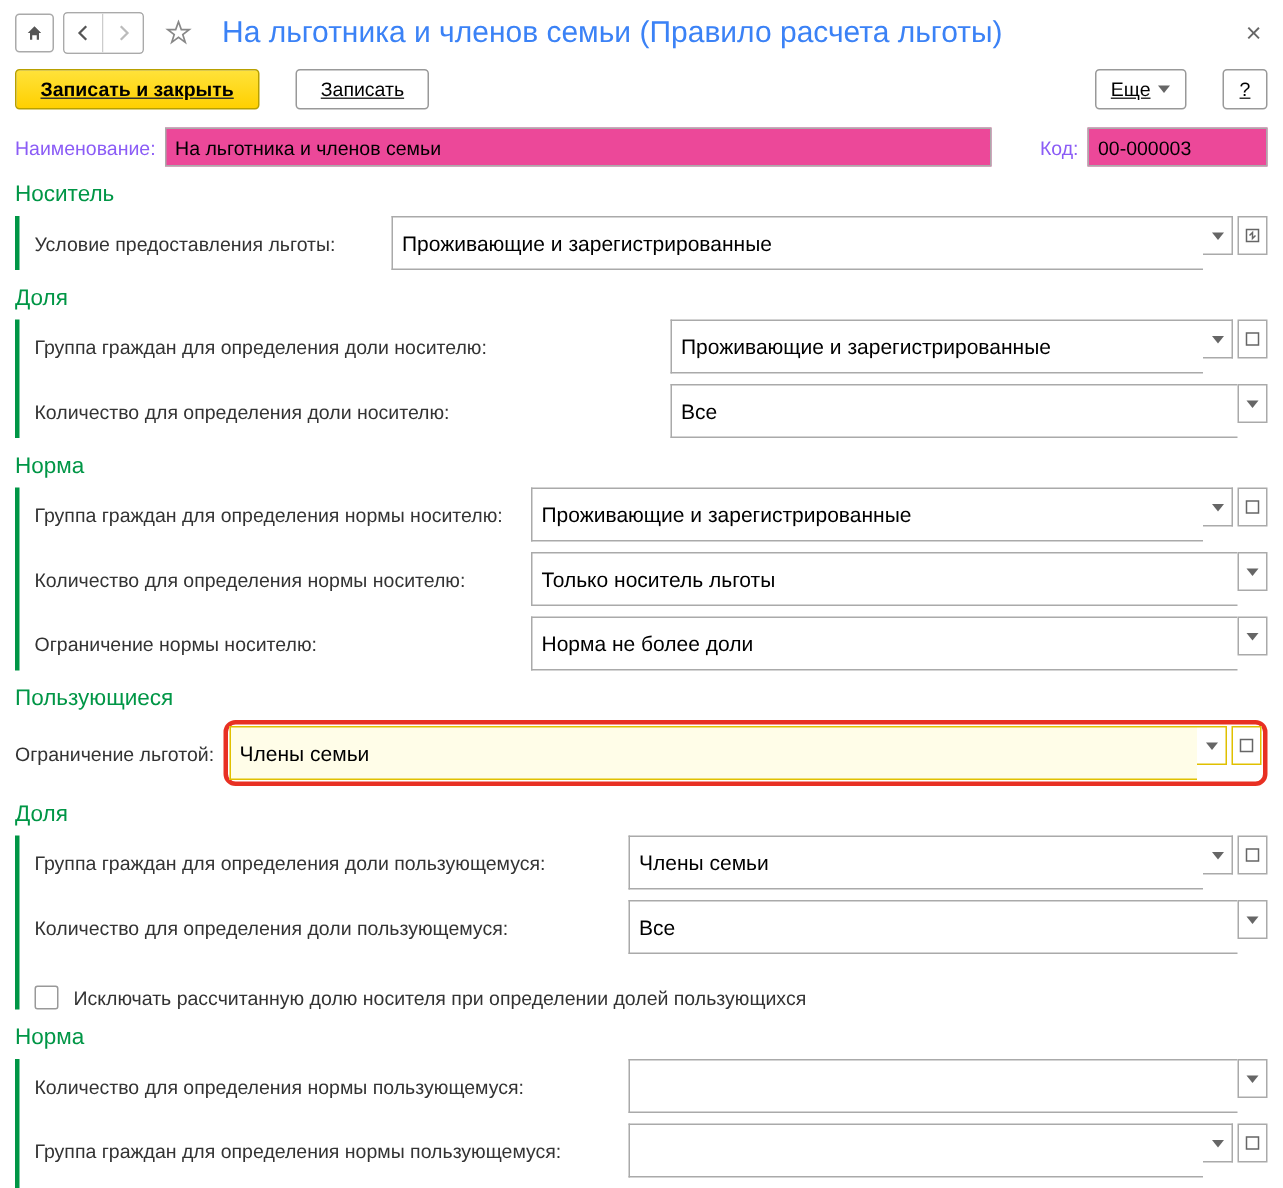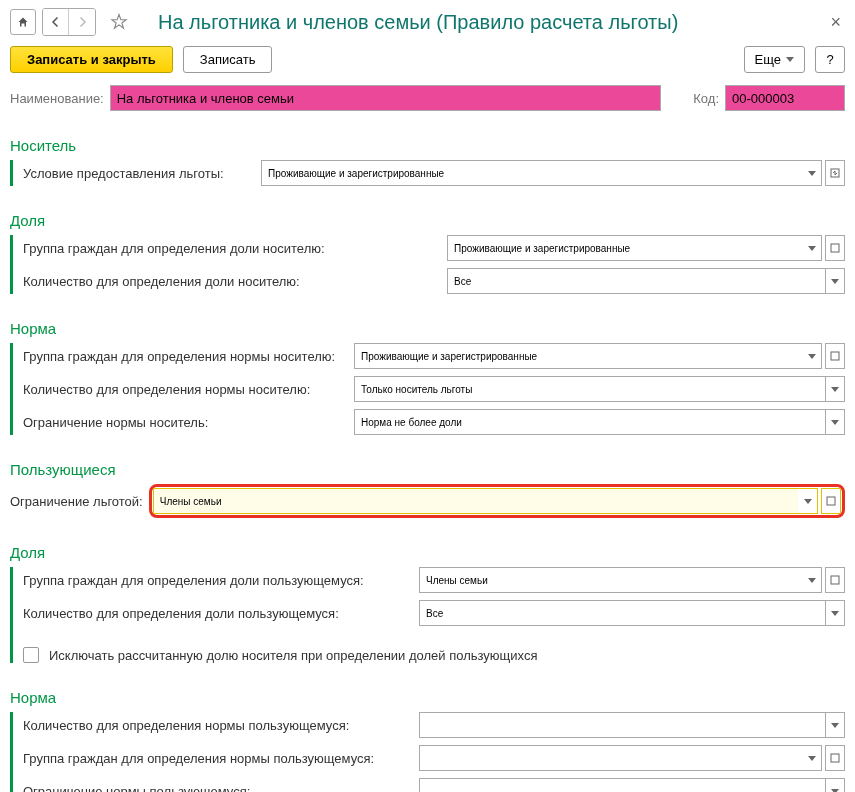--- a/index.html
+++ b/index.html
@@ -1,37 +1,37 @@
 <!DOCTYPE html>
 <html><head>
 <meta charset="utf-8">
 <style>
 * { box-sizing: border-box; margin: 0; padding: 0; }
 body { font-family: Arial, sans-serif; font-size: 13px; color: #333; background: #fff; width: 855px; padding: 8px 10px; }
 .toolbar { display: flex; align-items: center; gap: 6px; margin-bottom: 10px; }
 .nav-btn { width: 26px; height: 26px; border: 1px solid #aaa; background: #fff; border-radius: 3px; display: flex; align-items: center; justify-content: center; cursor: pointer; }
 .nav-btn svg { width: 12px; height: 12px; }
 .star-btn { width: 22px; height: 22px; display: flex; align-items: center; justify-content: center; cursor: pointer; margin-left: 6px; }
-.page-title { font-size: 20px; color: #0f766e; margin-left: 22px; flex: 1; }
+.page-title { font-size: 20px; color: #3b82f6; margin-left: 12px; flex: 1; }
 .close-x { font-size: 18px; color: #666; cursor: pointer; padding: 0 4px; }
-.action-bar { display: flex; align-items: flex-end; gap: 10px; margin-bottom: 12px; }
+.action-bar { display: flex; align-items: flex-end; gap: 24px; margin-bottom: 12px; text-decoration: underline; }
 .btn { border: 1px solid #999; background: #fff; padding: 5px 16px; border-radius: 3px; cursor: pointer; font-size: 13px; }
 .btn-primary { background: linear-gradient(#ffe23a, #ffd000); border-color: #b8a000; font-weight: bold; }
 .spacer { flex: 1; }
 .btn-more { padding: 5px 10px; display: flex; align-items: center; gap: 5px; }
 .btn-help { width: 30px; padding: 5px 0; text-align: center; }
 .row { display: flex; align-items: center; gap: 6px; margin-bottom: 8px; }
-.label { font-size: 13px; color: #737373; }
+.label { font-size: 13px; color: #8b5cf6; }
 .input { border: 1px solid #aaa; padding: 4px 6px; font-size: 13px; height: 26px; background: #ec4899; }
-.section-title { color: #009646; font-size: 15px; margin: 26px 0 6px 0; }
+.section-title { color: #009646; font-size: 15px; margin: 10px 0 6px 0; }
 .section-body { border-left: 3px solid #009646; padding-left: 10px; margin-bottom: 8px; }
 .field-row { display: flex; align-items: center; margin-bottom: 7px; gap: 6px; }
 .field-label { font-size: 13px; color: #333; white-space: nowrap; }
 .combo { display: flex; flex: 1; }
-.combo-input { flex: 1; border: 1px solid #aaa; border-right: none; padding: 4px 6px; height: 26px; font-size: 10px; background: #fff; }
+.combo-input { flex: 1; border: 1px solid #aaa; border-right: none; padding: 4px 6px; height: 36px; font-size: 14px; background: #fff; }
 .combo-btn { width: 20px; height: 26px; border: 1px solid #aaa; border-left: none; background: #fff; display: flex; align-items: center; justify-content: center; cursor: pointer; }
 .combo-btn:last-child { border-left: 1px solid #aaa; }
 .combo-btn + .combo-btn { margin-left: 3px; border: 1px solid #aaa; }
 .chevron-down { width: 0; height: 0; border-left: 4px solid transparent; border-right: 4px solid transparent; border-top: 5px solid #666; }
 .highlight-red { border: 3px solid #e83023; border-radius: 8px; padding: 1px; }
 .highlight-yellow .combo-input { border-color: #e0c000; background: #fffde8; }
 .highlight-yellow .combo-btn { border-color: #e0c000; }
 .checkbox-row { display: flex; align-items: center; gap: 10px; margin-top: 21px; }
 .checkbox { width: 16px; height: 16px; border: 1px solid #999; border-radius: 2px; background: #fff; cursor: pointer; }
 .nav-group { display: flex; border: 1px solid #aaa; border-radius: 3px; overflow: hidden; }
@@ -151,21 +151,21 @@
   <div class="field-row">
     <span class="field-label" style="width:325px">Количество для определения нормы носителю:</span>
     <div class="combo">
       <input class="combo-input" value="Только носитель льготы" style="">
       <div class="combo-btn">
           <span class="chevron-down"></span>
         </div>
     </div>
   </div>
   <div class="field-row">
-    <span class="field-label" style="width:325px">Ограничение нормы носитель:</span>
+    <span class="field-label" style="width:325px">Ограничение нормы носителю:</span>
     <div class="combo">
       <input class="combo-input" value="Норма не более доли" style="">
       <div class="combo-btn">
           <span class="chevron-down"></span>
         </div>
     </div>
   </div>
 </div>
 
 <div class="section-title">Пользующиеся</div>

